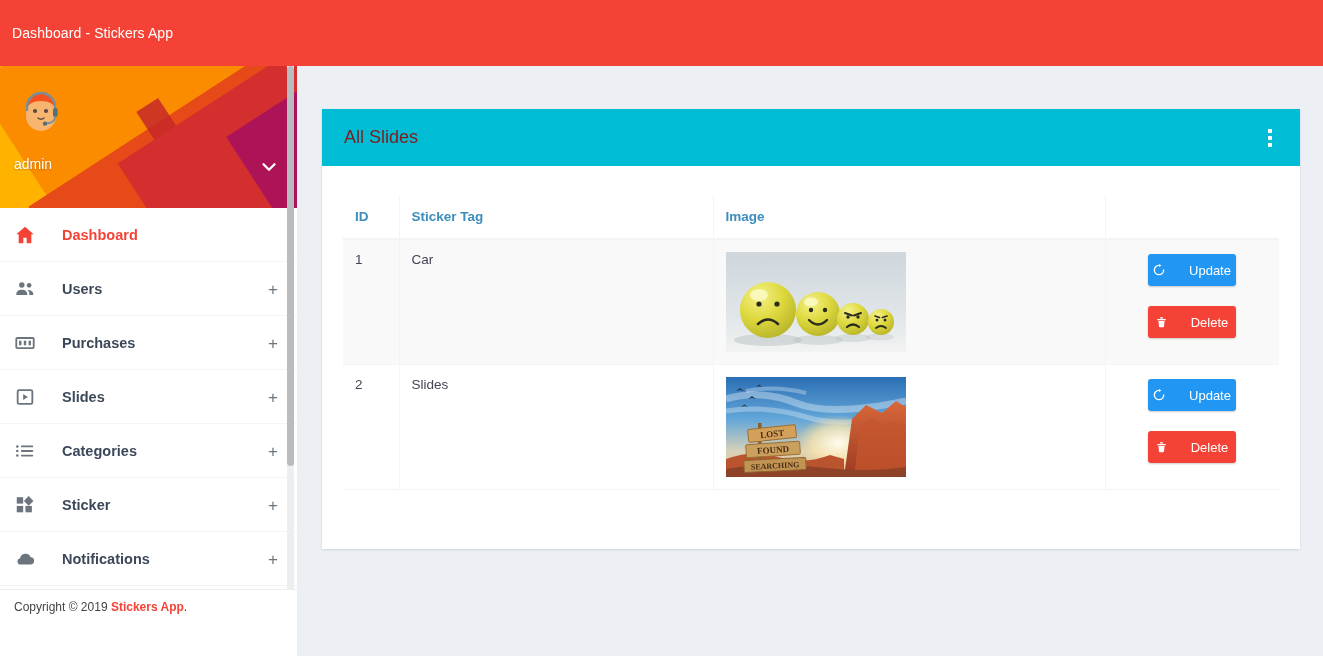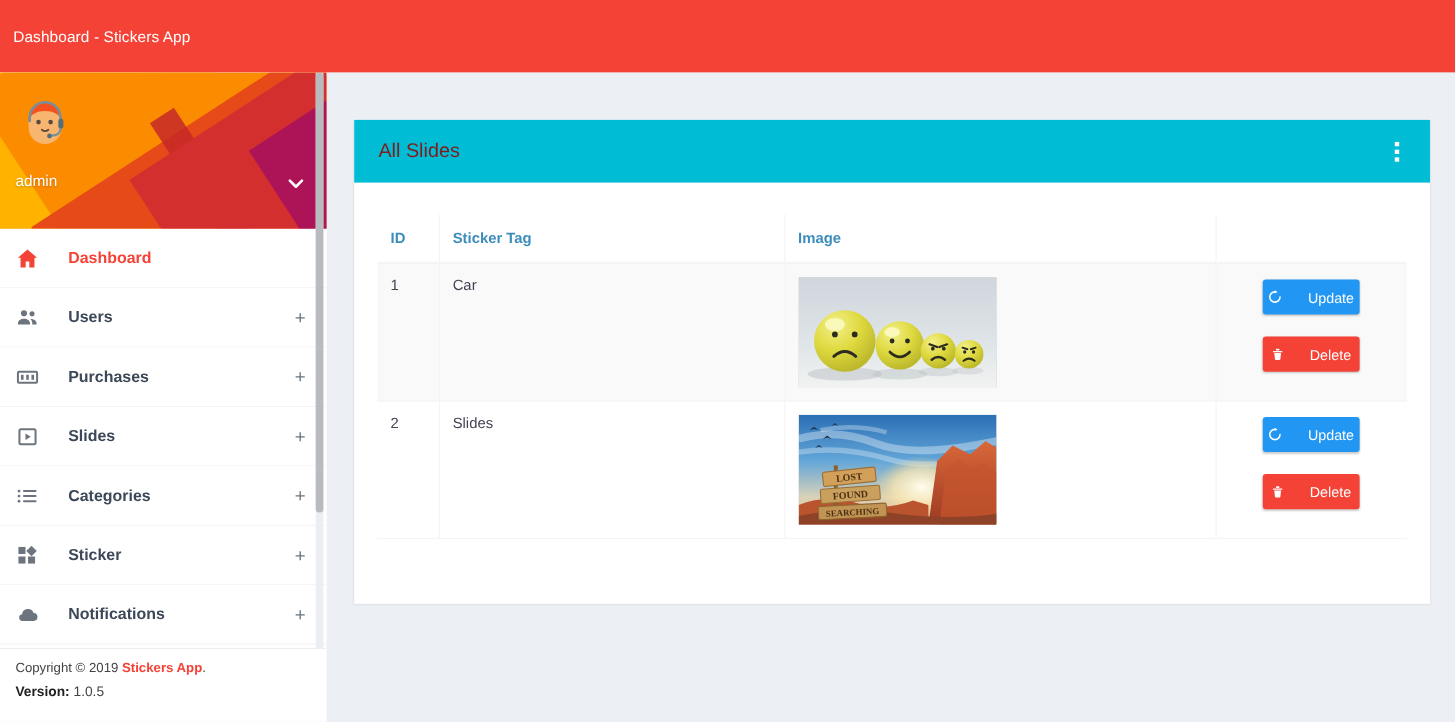--- a/index.html
+++ b/index.html
@@ -330,22 +330,20 @@
       <span class="nav-plus">+</span>
     </div>
 
   </div>
 
   <div class="side-track"></div>
   <div class="side-thumb"></div>
 
   <div class="side-footer">
     <div class="copy"><span>Copyright © 2019 </span><b>Stickers App</b><span>.</span></div>
-    <div class="ver"><b>Version:</b>
-      <span>1.0.5</span></div>
   </div>
 </div>
 
 <div class="content">
   <div class="panel">
 
     <div class="panel-head">
       <div class="panel-title">All Slides</div>
       <div class="kebab">
         <i></i>

